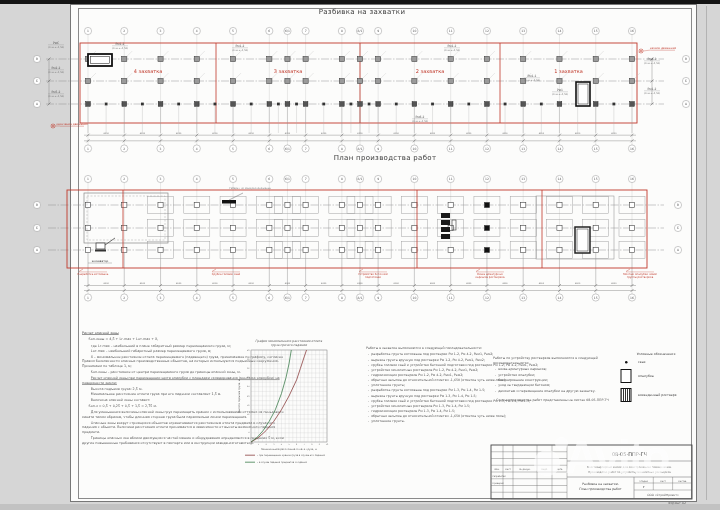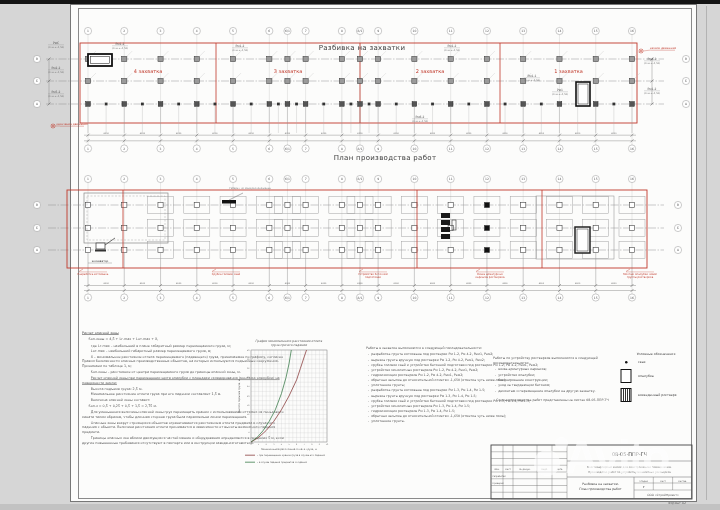--- a/index.html
+++ b/index.html
@@ -16,21 +16,21 @@
     background:#fcfcfb;border:1px solid #777;box-sizing:border-box;
   }
   .innerframe{
     position:absolute;left:78px;top:8px;width:614px;height:491px;
     border:1px solid #8a8a8a;box-sizing:border-box;
   }
   #plans-svg{position:absolute;left:0;top:0;width:720px;height:510px;}
   .drawing-title{
     position:absolute;text-align:center;color:#3c3c3c;font-size:7px;letter-spacing:.3px;
   }
-  #title-plan1{left:212px;top:8px;width:300px;margin-top:36px;}
+  #title-plan1{left:212px;top:8px;width:300px;}
   #title-plan2{left:235px;top:154px;width:300px;}
   .tiny-block{position:absolute;transform-origin:0 0;color:#555;}
   #notes-block{left:82px;top:330px;width:368px;transform:scale(0.55);font-size:6px;line-height:1.5;}
   #notes-block .heading{text-decoration:underline;color:#444;margin-bottom:3px;}
   #notes-block .formula{padding-left:12px;margin:2px 0;}
   #notes-block .para{text-indent:16px;margin:1px 0;}
   #notes-block .underline{text-decoration:underline;text-indent:16px;margin:2px 0;}
   #seq-main-block{left:366px;top:346px;width:442px;transform:scale(0.5);font-size:6.4px;line-height:1.45;}
   #seq-rost-block{left:493px;top:356px;width:252px;transform:scale(0.5);font-size:6.4px;line-height:1.5;}
   .seq-title{margin-bottom:3px;}

